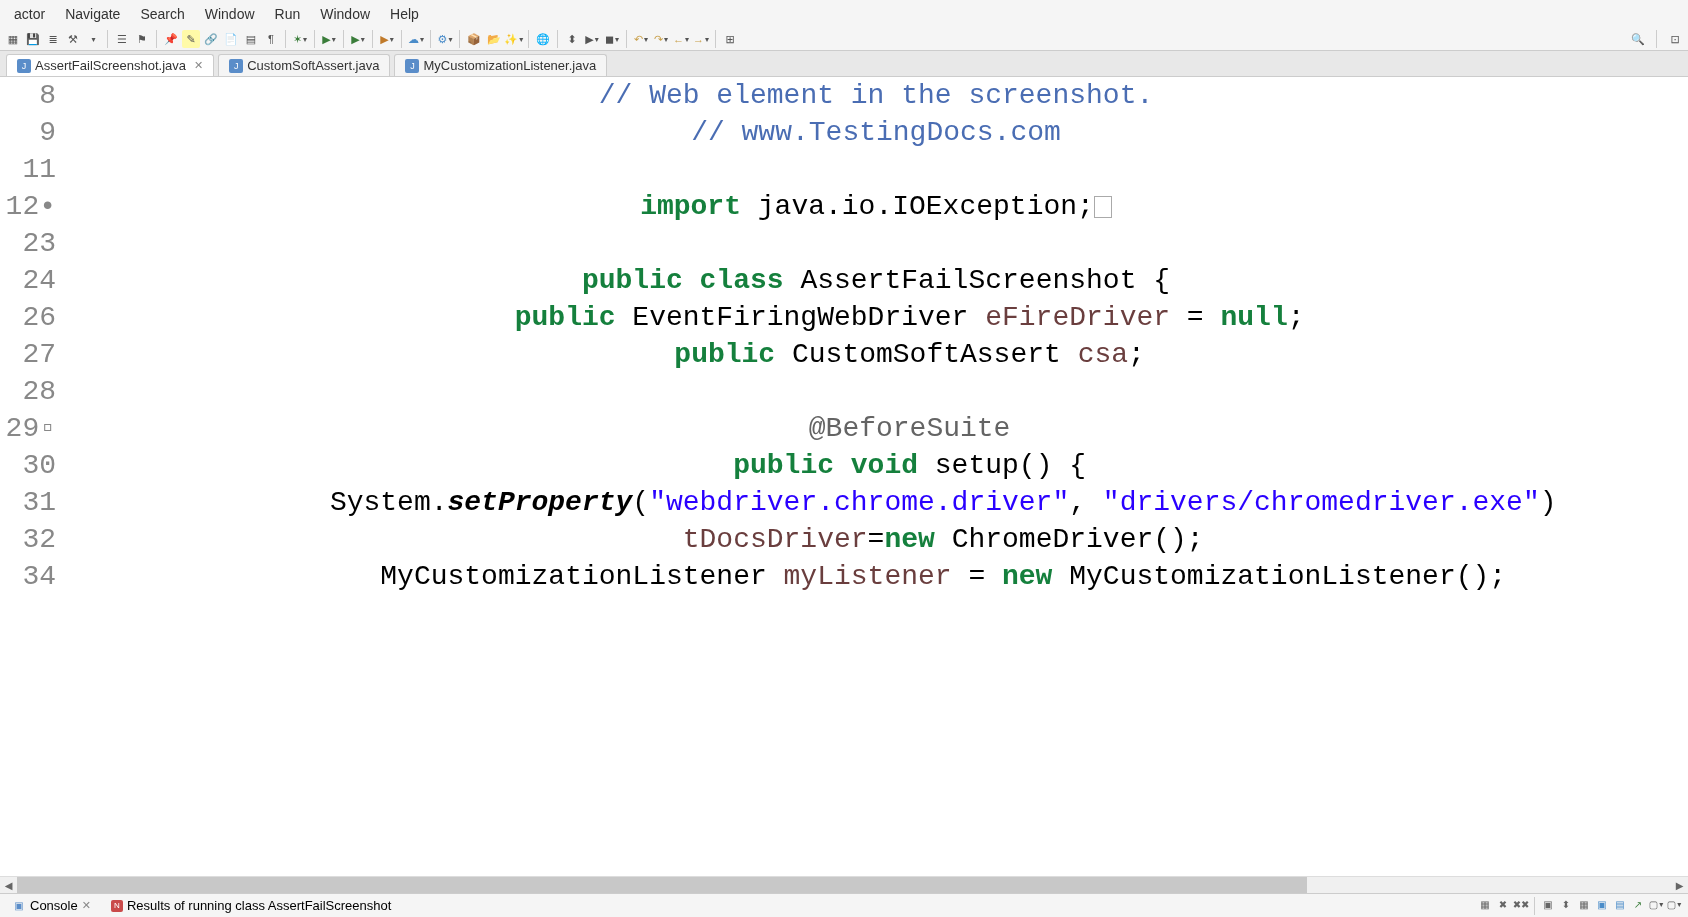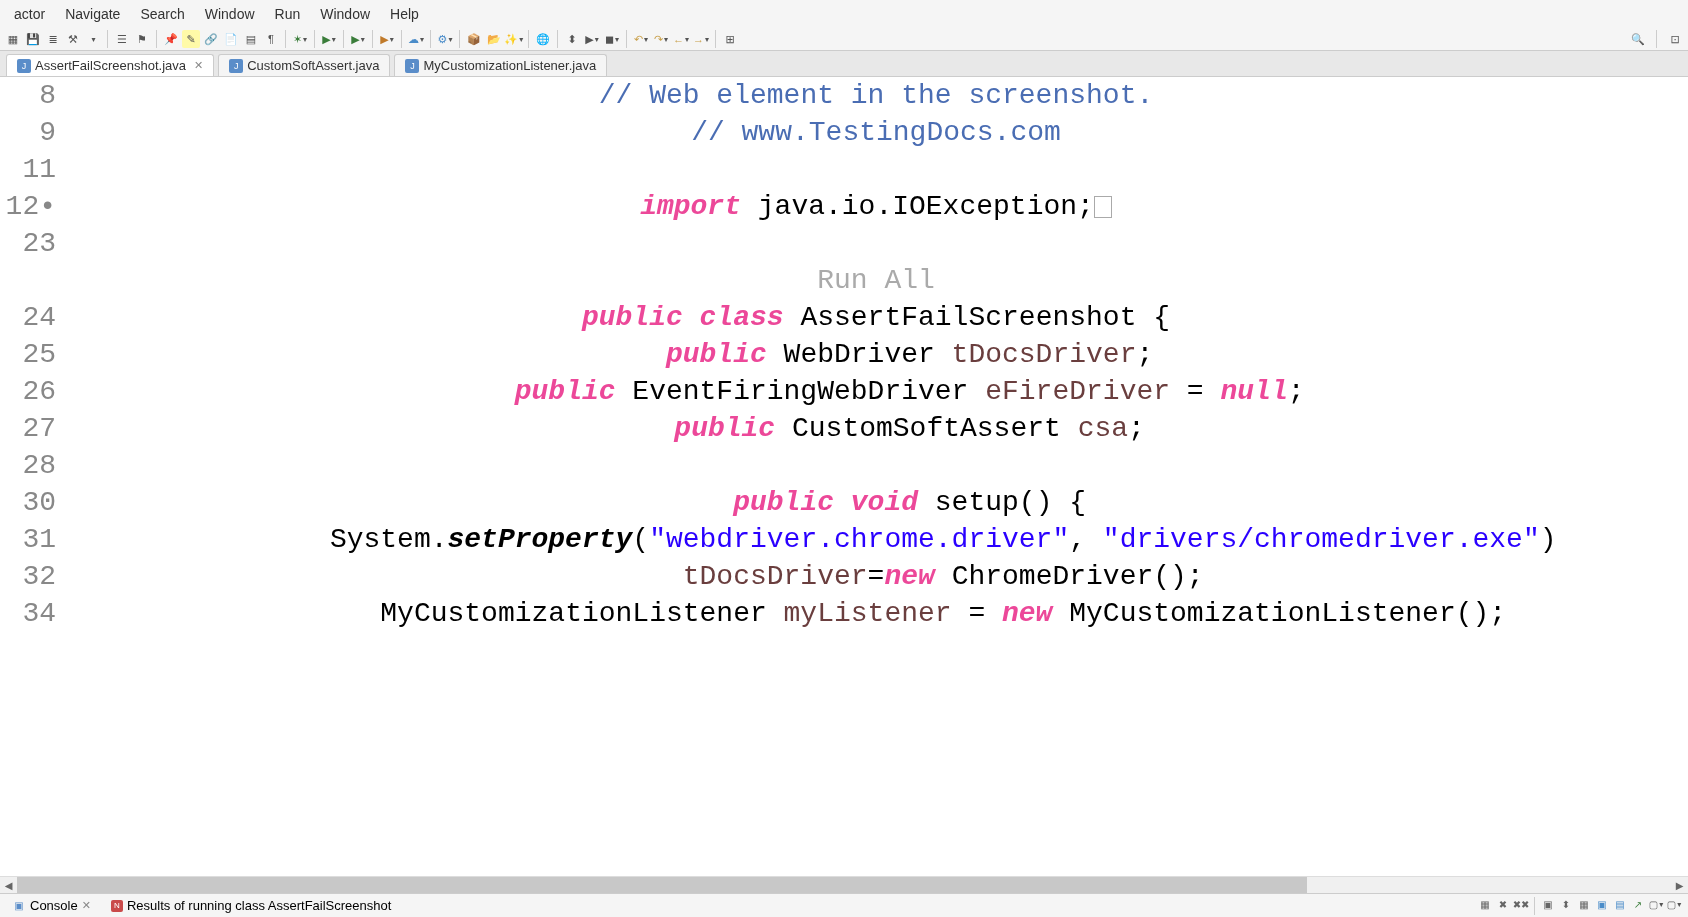--- a/index.html
+++ b/index.html
@@ -87,21 +87,21 @@
   .gutter {
     width:64px;
     text-align:right;
     padding-right:8px;
     color:#888;
     user-select:none;
     flex-shrink:0;
   }
   .code-content { flex:1;text-align:center; }
   .c-comment { color:#4a6db3; }
-  .c-kw { color:#ec4899; font-weight:bold;font-style:italic; }
+  .c-kw { color:#15803d; font-weight:bold; }
   .c-str { color:#2a00ff; }
   .c-ann { color:#646464; }
   .c-type { color:#000; }
   .c-var { color:#6a3e3e; }
   .c-meth-i { color:#000; font-style:italic;font-weight:bold; }
   .c-hint { color:#aaa; }
   .c-box { border:1px solid #aaa; width:18px; height:22px; display:inline-block; vertical-align:middle; }
   .hscroll {
     height:17px;
     background:#f0f0f0;
@@ -209,26 +209,25 @@
   </div>
 </div>
 
 <div class="editor-area">
   <div class="code" id="code">
       <div class="line"><div class="gutter">8</div><div class="code-content"><span class="c-comment">// Web element in the screenshot.</span></div></div>
       <div class="line"><div class="gutter">9</div><div class="code-content"><span class="c-comment">// www.TestingDocs.com</span></div></div>
       <div class="line"><div class="gutter">11</div><div class="code-content"> </div></div>
       <div class="line"><div class="gutter">12•</div><div class="code-content"><span class="c-kw">import</span><span> java.io.IOException;</span><span class="c-box"></span></div></div>
       <div class="line"><div class="gutter">23</div><div class="code-content"> </div></div>
-      <div class="line"><div class="gutter"></div><div class="code-content"><span class="c-hint">Run All</span></div></div>
       <div class="line"><div class="gutter">24</div><div class="code-content"><span class="c-kw">public </span><span class="c-kw">class </span><span class="c-type">AssertFailScreenshot {</span></div></div>
-      <div class="line"><div class="gutter">25</div><div class="code-content"><span class="c-type">    </span><span class="c-kw">public </span><span class="c-type">WebDriver </span><span class="c-var">tDocsDriver</span><span class="c-type">;</span></div></div>
       <div class="line"><div class="gutter">26</div><div class="code-content"><span class="c-type">    </span><span class="c-kw">public </span><span class="c-type">EventFiringWebDriver </span><span class="c-var">eFireDriver</span><span class="c-type"> = </span><span class="c-kw">null</span><span class="c-type">;</span></div></div>
       <div class="line"><div class="gutter">27</div><div class="code-content"><span class="c-type">    </span><span class="c-kw">public </span><span class="c-type">CustomSoftAssert </span><span class="c-var">csa</span><span class="c-type">;</span></div></div>
       <div class="line"><div class="gutter">28</div><div class="code-content"> </div></div>
+      <div class="line"><div class="gutter">29▫</div><div class="code-content"><span class="c-ann">    @BeforeSuite</span></div></div>
       <div class="line"><div class="gutter">30</div><div class="code-content"><span class="c-type">    </span><span class="c-kw">public </span><span class="c-kw">void </span><span class="c-type">setup() {</span></div></div>
       <div class="line"><div class="gutter">31</div><div class="code-content"><span class="c-type">        System.</span><span class="c-meth-i">setProperty</span><span class="c-type">(</span><span class="c-str">"webdriver.chrome.driver"</span><span class="c-type">, </span><span class="c-str">"drivers/chromedriver.exe"</span><span class="c-type">)</span></div></div>
       <div class="line"><div class="gutter">32</div><div class="code-content"><span class="c-type">        </span><span class="c-var">tDocsDriver</span><span class="c-type">=</span><span class="c-kw">new </span><span class="c-type">ChromeDriver();</span></div></div>
       <div class="line"><div class="gutter">34</div><div class="code-content"><span class="c-type">        MyCustomizationListener </span><span class="c-var">myListener</span><span class="c-type"> = </span><span class="c-kw">new </span><span class="c-type">MyCustomizationListener();</span></div></div>
     </div>
   <div class="hscroll">
     <span class="arrow">◀</span>
     <div class="track">
         <div class="thumb"></div>
       </div>

